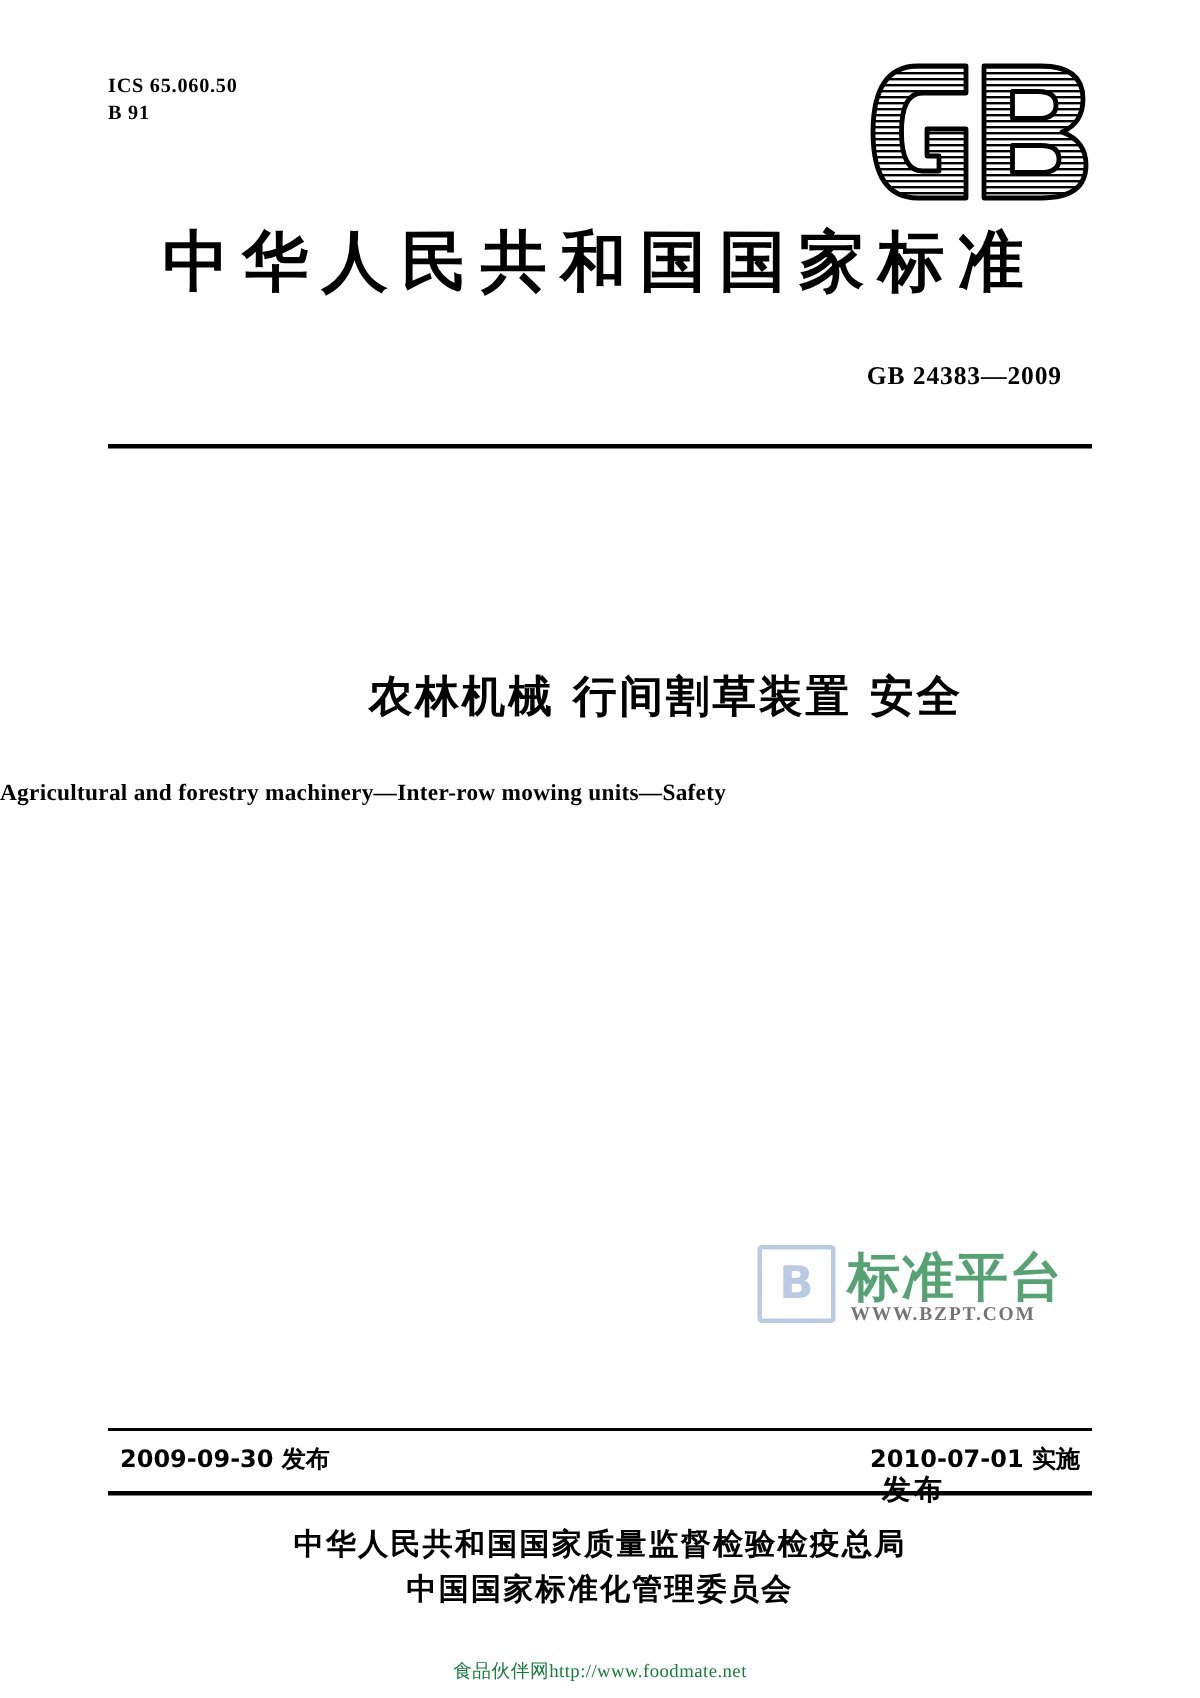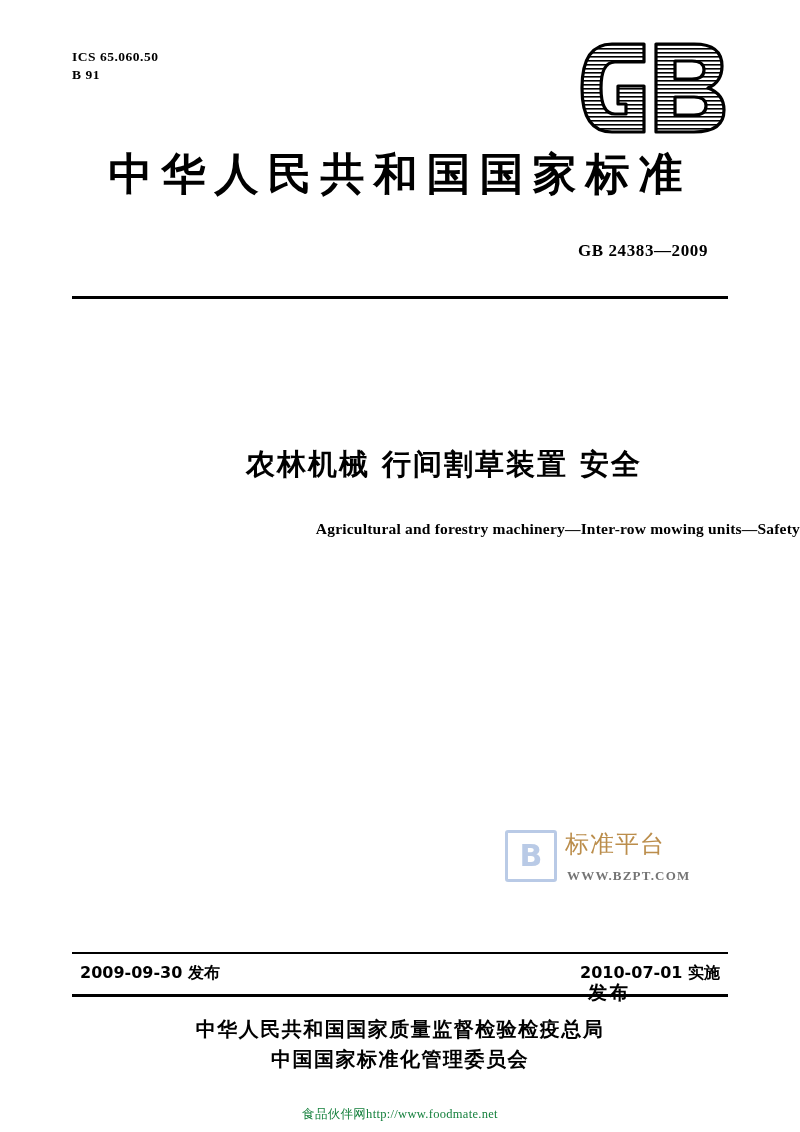--- a/index.html
+++ b/index.html
@@ -92,21 +92,21 @@
     letter-spacing: 2px;
     white-space: nowrap;
     padding-left: 44px;
   }
   
   .doc-title-en {
     position: absolute;
     left: 0;
     top: 520px;
     width: 800px;
-    text-align: right;
+    text-align: left;
     font-family: "Liberation Serif", serif;
     font-weight: bold;
     font-size: 15.5px;
     letter-spacing: 0.2px;
     white-space: nowrap;
   }
   
   .watermark {
     position: absolute;
     left: 505px;
@@ -136,23 +136,23 @@
     font-family: "DejaVu Sans", sans-serif;
     font-weight: bold;
     font-size: 30px;
     color: #9fb7dd;
   }
   .wm-text {
     position: absolute;
     left: 60px;
     top: 0px;
     font-family: "DejaVu Sans", sans-serif;
-    font-size: 24px;
-    font-weight: normal;
-    color: #a16207;
+    font-size: 35px;
+    font-weight: bold;
+    color: #15803d;
     letter-spacing: 1px;
     white-space: nowrap;
   }
   .wm-url {
     position: absolute;
     left: 62px;
     top: 40px;
     font-family: "Liberation Serif", serif;
     font-size: 13px;
     font-weight: bold;

